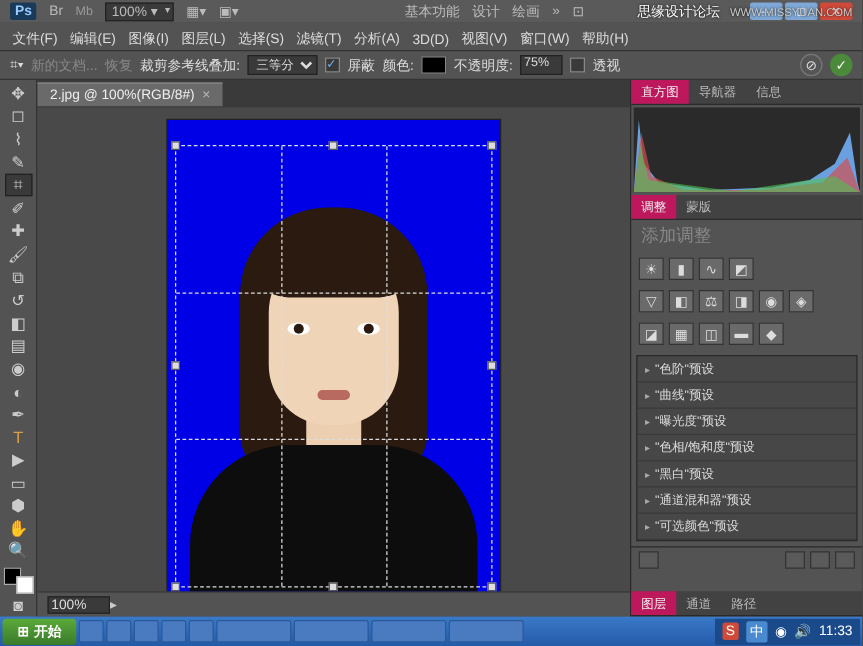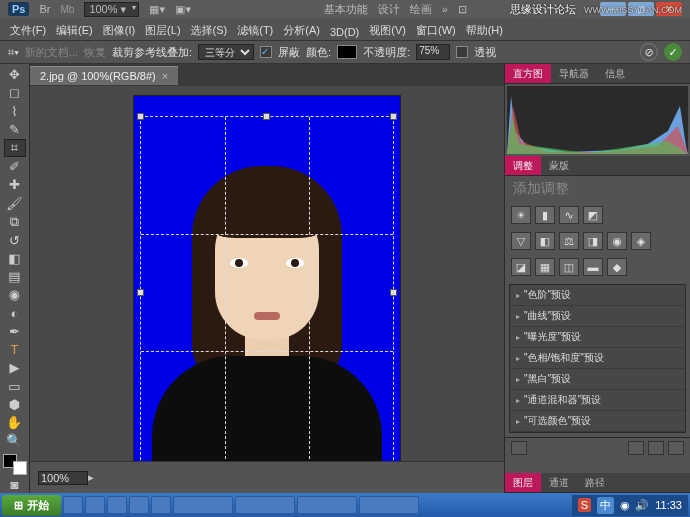--- a/index.html
+++ b/index.html
@@ -45,21 +45,21 @@
 .cropbox::before, .cropbox::after { content: ""; position: absolute; background: transparent; }
 .gridv1, .gridv2, .gridh1, .gridh2 { position: absolute; background: transparent; }
 .gridv1 { left: 33.3%; top: 0; bottom: 0; border-left: 1px dashed #ddd; }
 .gridv2 { left: 66.6%; top: 0; bottom: 0; border-left: 1px dashed #ddd; }
 .gridh1 { top: 33.3%; left: 0; right: 0; border-top: 1px dashed #ddd; }
 .gridh2 { top: 66.6%; left: 0; right: 0; border-top: 1px dashed #ddd; }
 .handle { position: absolute; width: 7px; height: 7px; background: #ddd; border: 1px solid #555; }
 .h-nw { top: -4px; left: -4px; } .h-n { top: -4px; left: 50%; margin-left: -4px; } .h-ne { top: -4px; right: -4px; }
 .h-w { top: 50%; left: -4px; margin-top: -4px; } .h-e { top: 50%; right: -4px; margin-top: -4px; }
 .h-sw { bottom: -4px; left: -4px; } .h-s { bottom: -4px; left: 50%; margin-left: -4px; } .h-se { bottom: -4px; right: -4px; }
-.statusbar { height: 32px; background: #535353; border-top: 1px solid #333; display: flex; align-items: center; padding: 0 8px; color: #ccc; font-size: 10px; }
+.statusbar { height: 20px; background: #535353; border-top: 1px solid #333; display: flex; align-items: center; padding: 0 8px; color: #ccc; font-size: 10px; }
 .statusbar .zoominp { width: 50px; background: #3a3a3a; border: 1px solid #222; color: #ddd; padding: 0 2px; }
 .panelcol { width: 186px; background: #535353; border-left: 1px solid #2a2a2a; display: flex; flex-direction: column; }
 .ptabs { height: 20px; display: flex; background: #424242; border-bottom: 1px solid #2a2a2a; }
 .ptab { padding: 3px 8px; color: #bbb; font-size: 10px; }
 .ptab.act { background: #be185d; color: #eee; }
 .hist { height: 68px; background: #2a2a2a; margin: 2px; position: relative; overflow: hidden; }
 .hist svg { width: 100%; height: 100%; }
 .adjrow { display: flex; gap: 4px; padding: 4px 6px; }
 .adjicon { width: 20px; height: 18px; background: #6a6a6a; border: 1px solid #333; display: flex; align-items: center; justify-content: center; color: #ddd; font-size: 11px; }
 .presetlist { margin: 4px; background: #474747; border: 1px solid #2a2a2a; }

